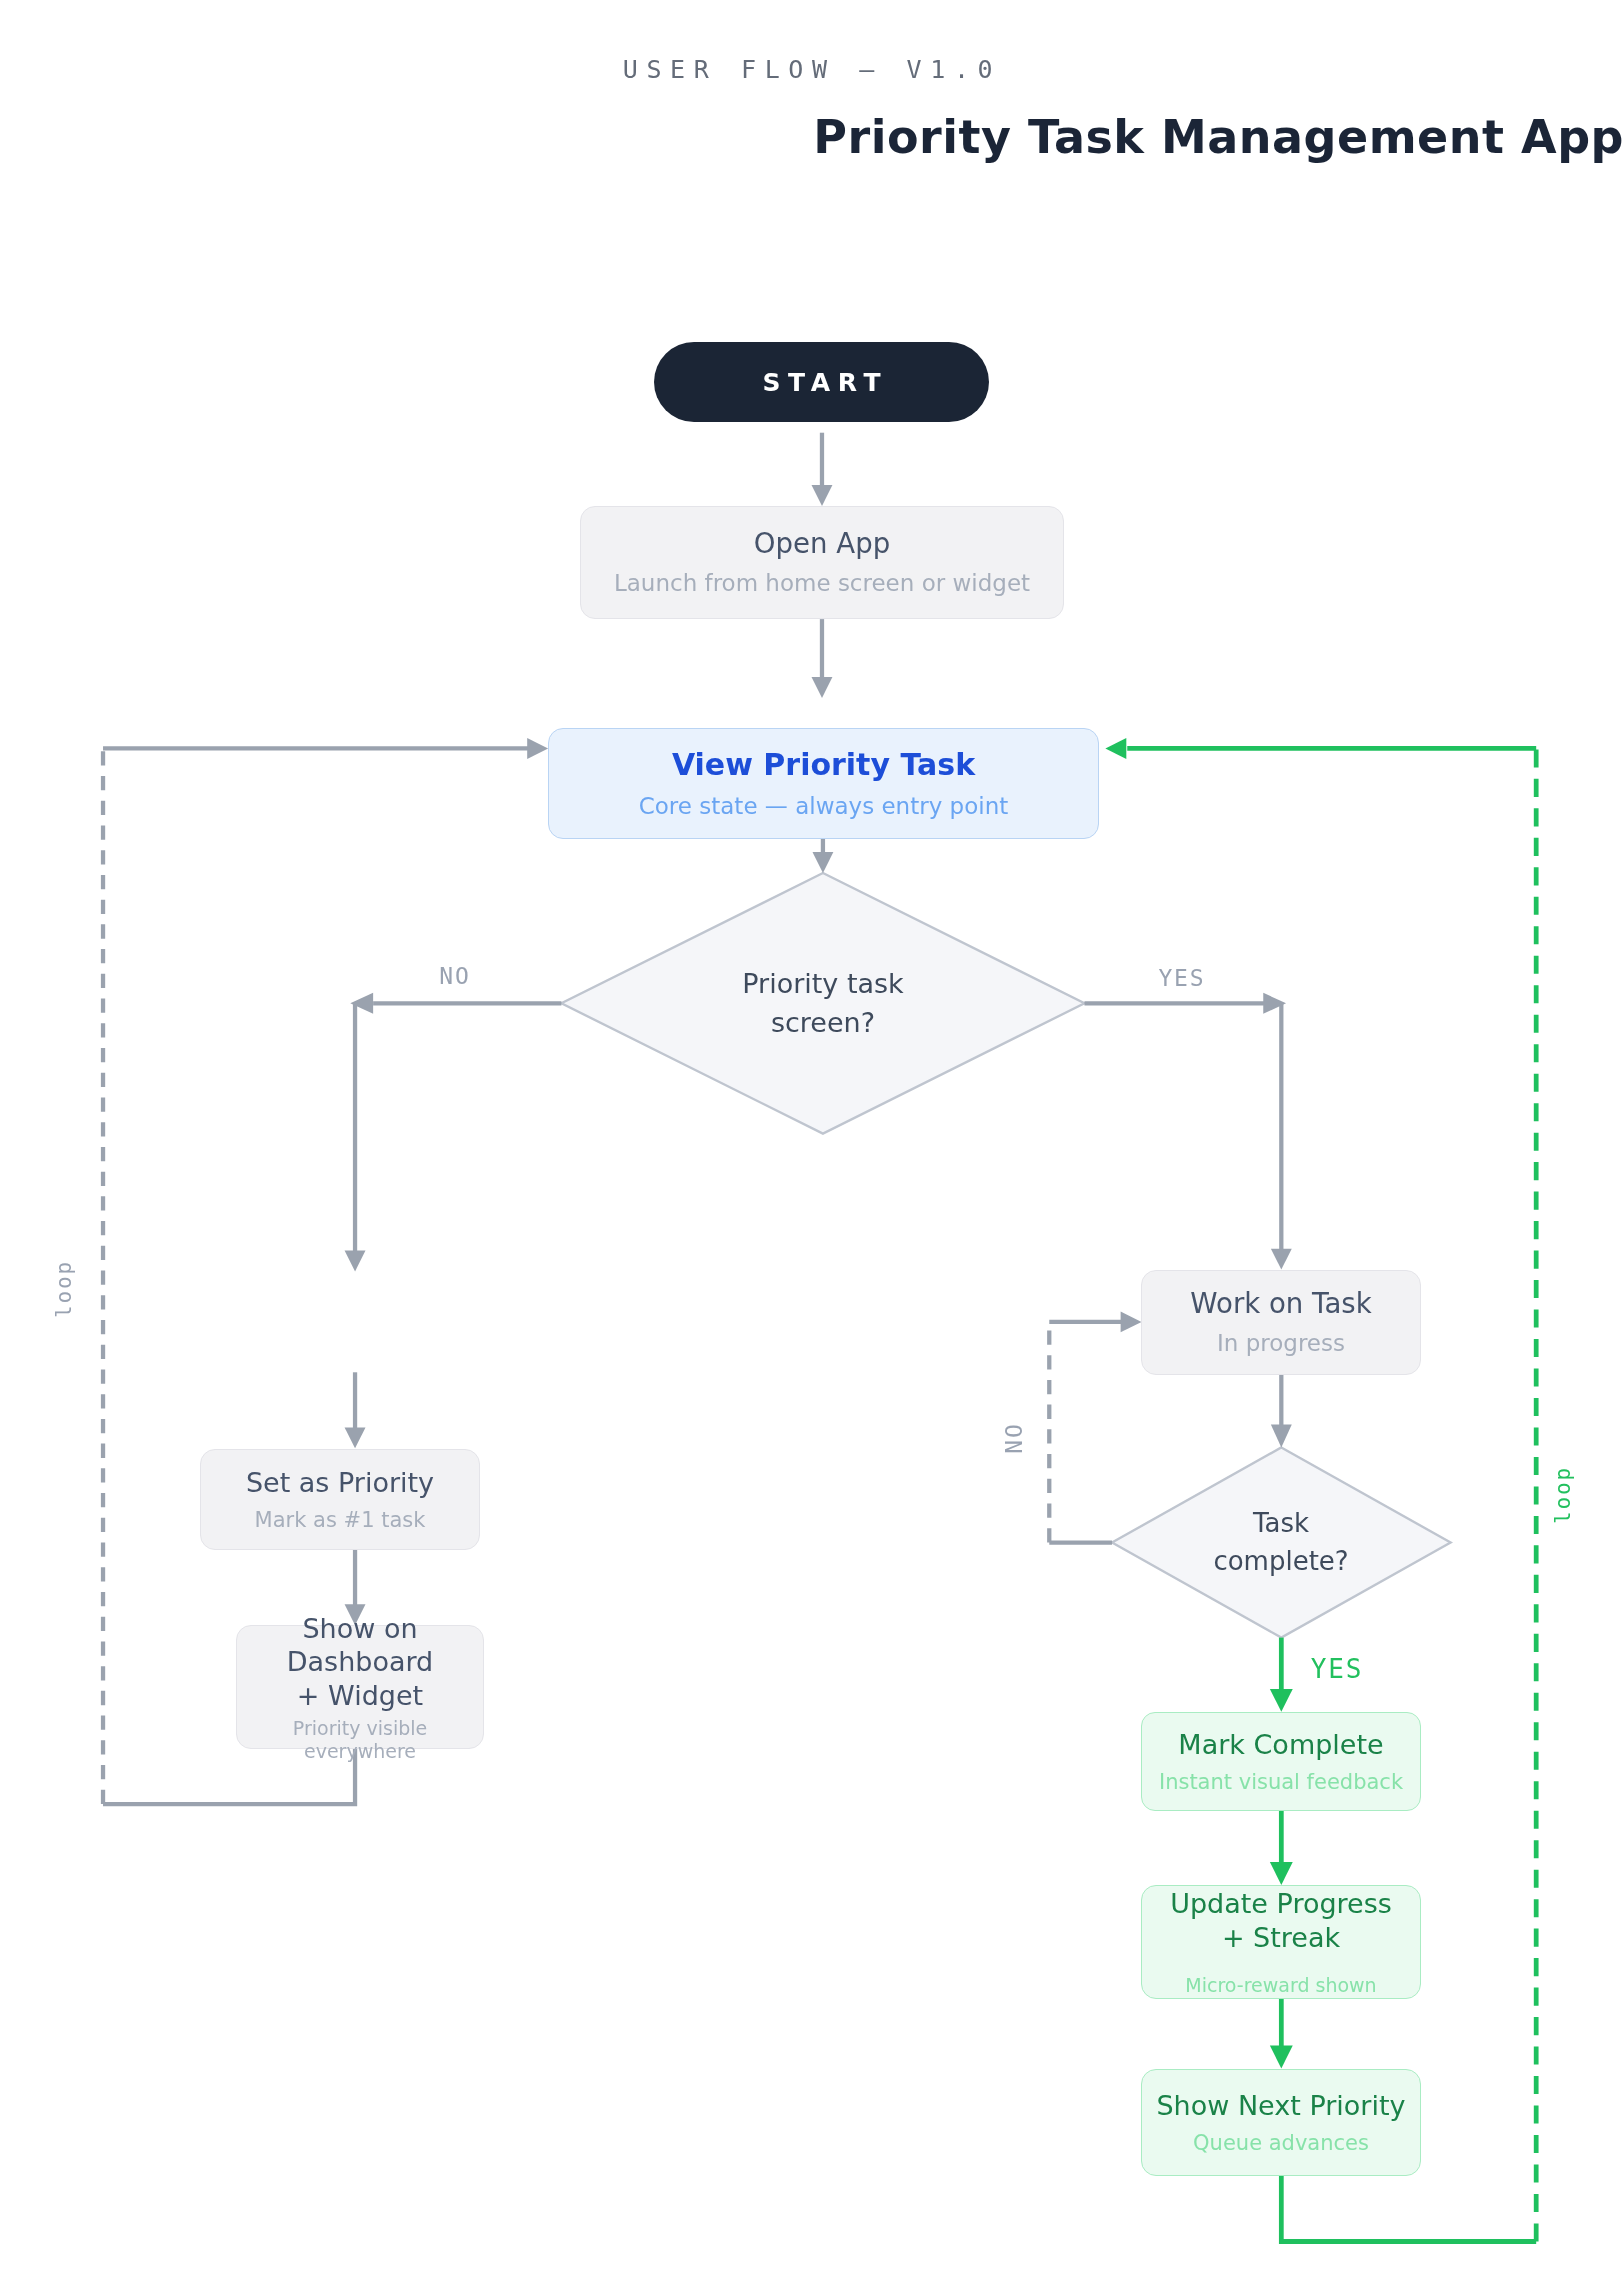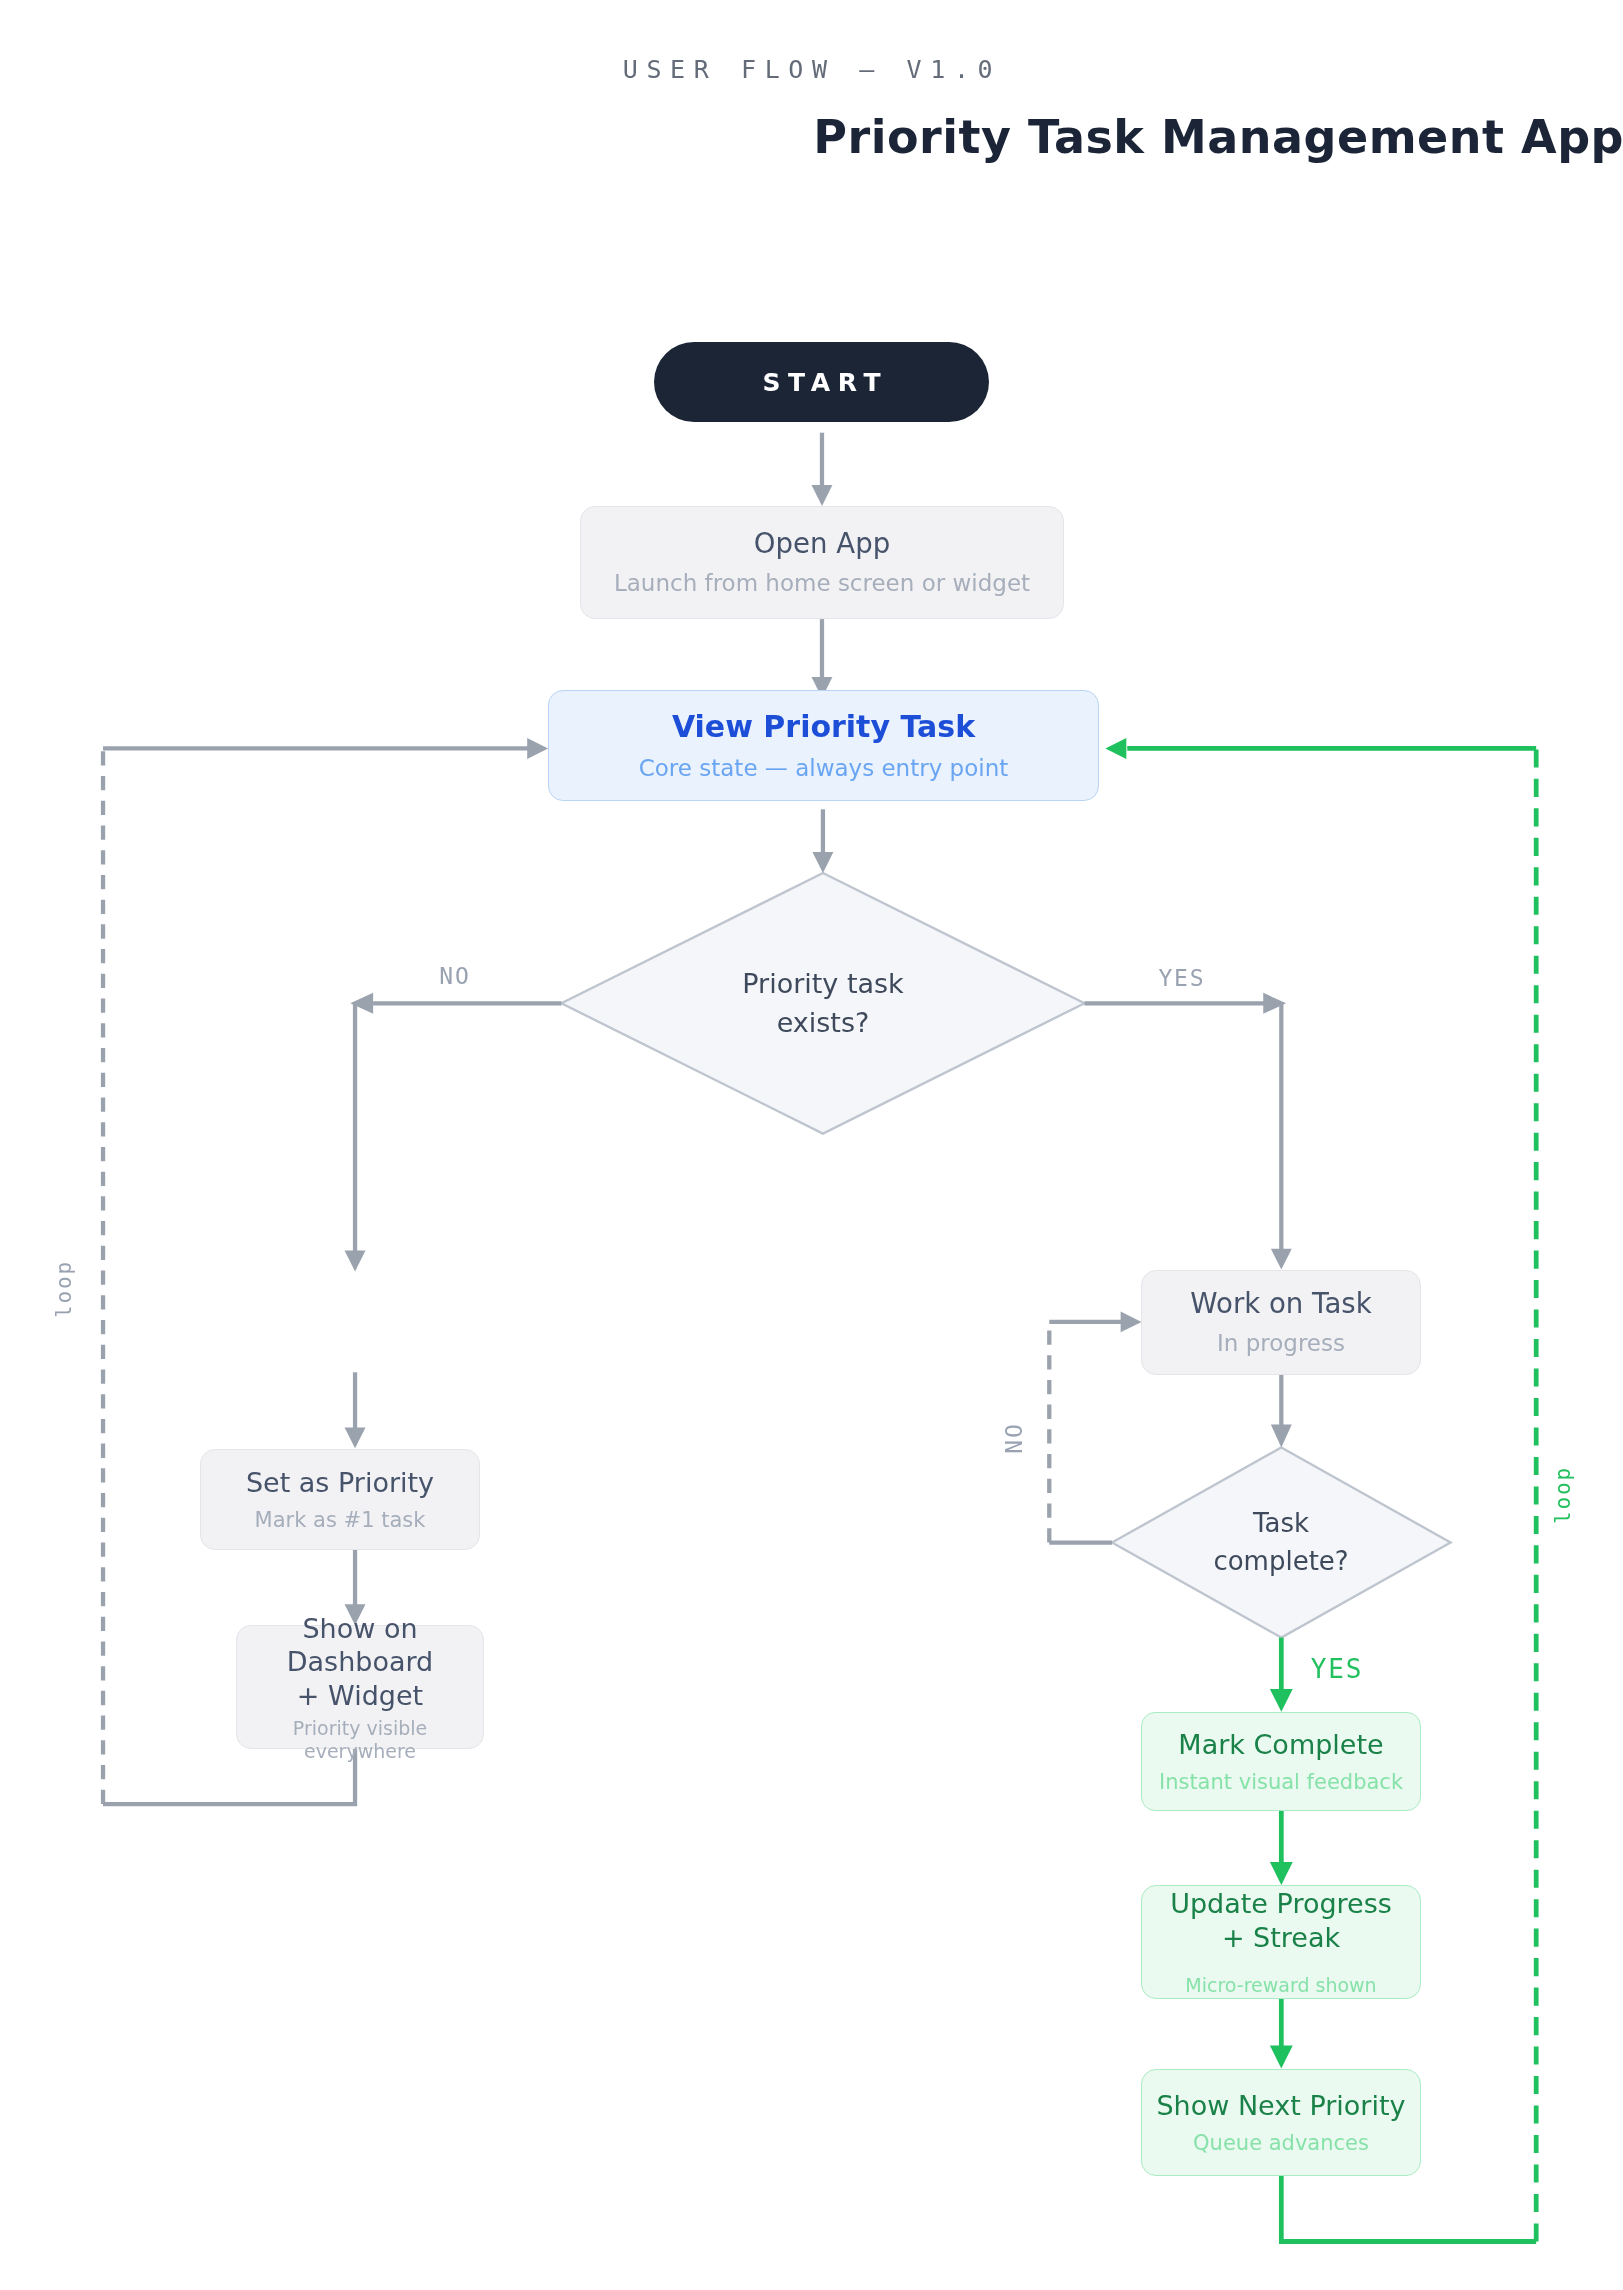--- a/index.html
+++ b/index.html
@@ -117,28 +117,28 @@
     </g>
   </svg>
 
   <div class="start-pill">START</div>
 
   <div class="node gray" style="left:580px;top:506px;width:484px;height:113px;">
     <div class="t">Open App</div>
     <div class="s">Launch from home screen or widget</div>
   </div>
 
-  <div class="node blue" style="left:548px;top:690px;width:551px;height:111px;text-align:right;">
+  <div class="node blue" style="left:548px;top:728px;width:551px;height:111px;text-align:right;">
     <div class="t">View Priority Task</div>
     <div class="s">Core state — always entry point</div>
   </div>
 
   <div class="diamond-label" style="left:823px;top:1003px;">
     <div>Priority task</div>
-    <div>exists?</div>
+    <div>screen?</div>
   </div>
 
 
   <div class="node gray small" style="left:200px;top:1449px;width:280px;height:101px;">
     <div class="t">Set as Priority</div>
     <div class="s">Mark as #1 task</div>
   </div>
 
   <div class="node gray small" style="left:215px;top:1625px;width:248px;height:124px;gap:4px;margin-left:21px;">
     <div class="t">

